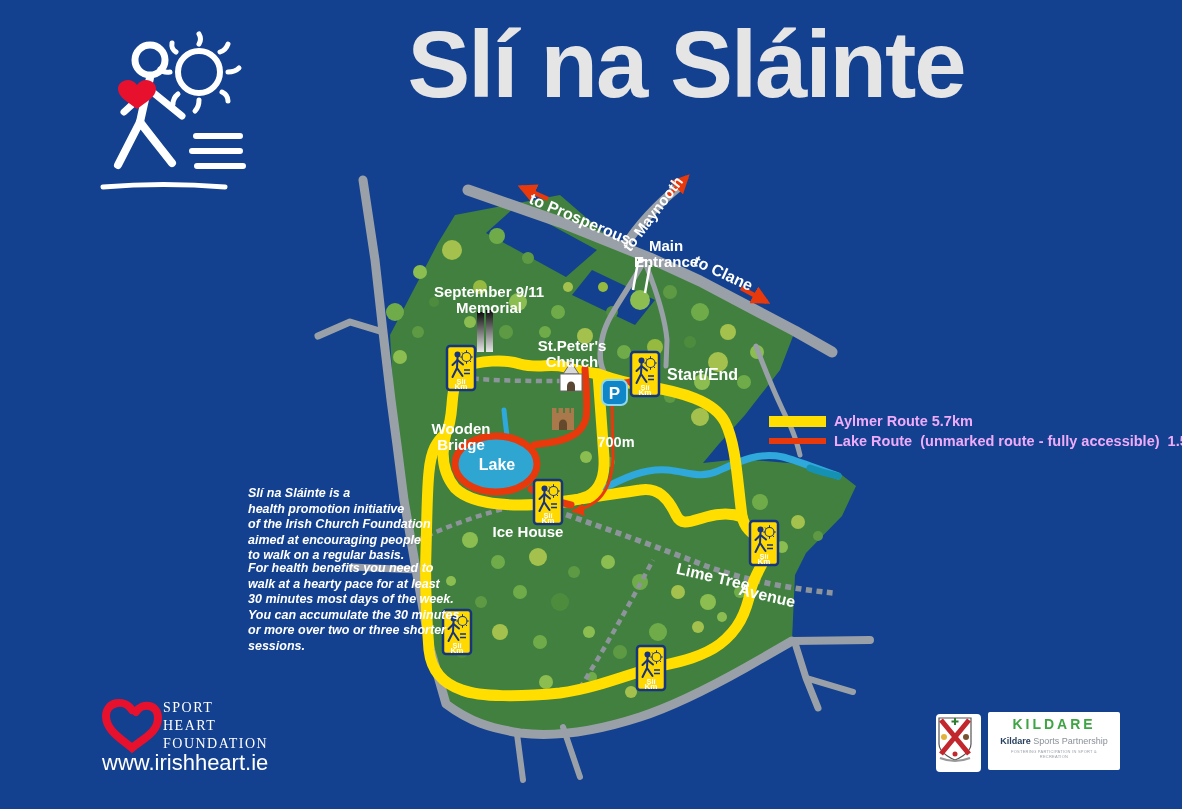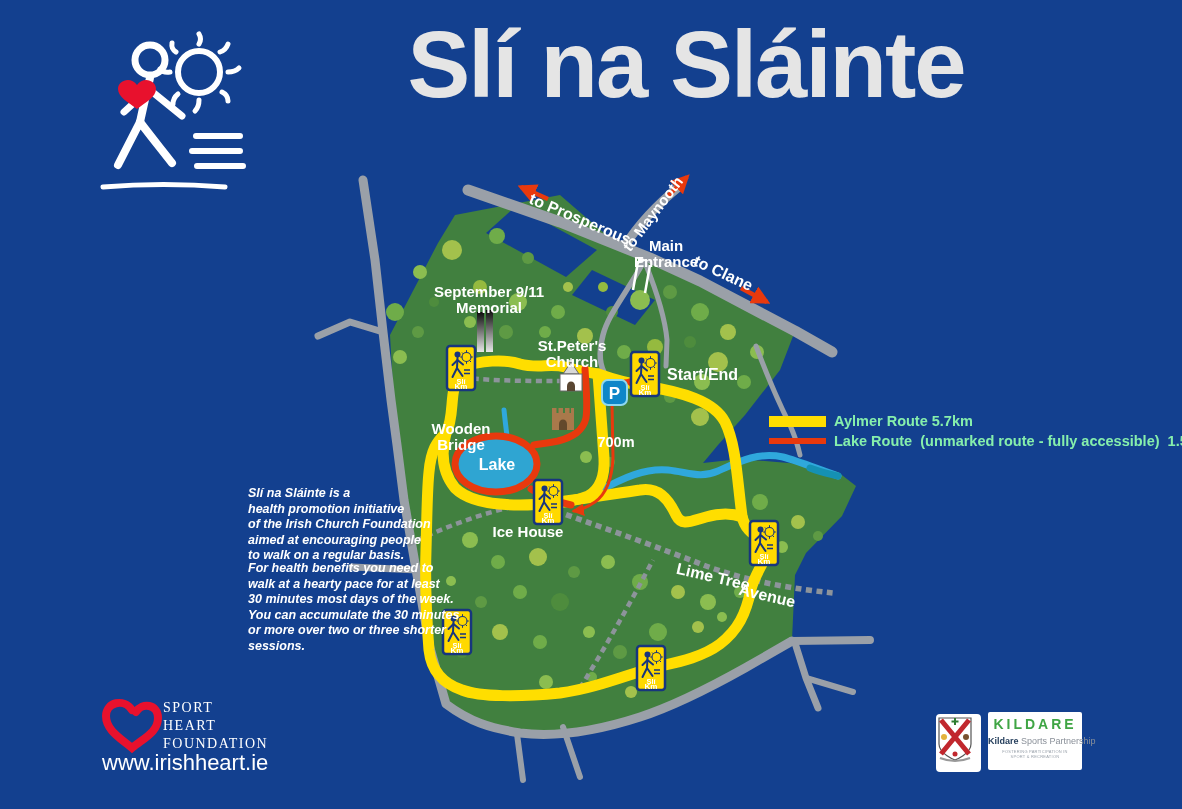--- a/index.html
+++ b/index.html
@@ -14,27 +14,27 @@
       font-weight:700;white-space:nowrap;}
   .info-block{position:absolute;color:#ffffff;font-size:12.5px;line-height:15.5px;font-weight:700;}
   .info-1{left:248px;top:486px;}
   .info-2{left:248px;top:561px;}
   .info-block div{white-space:nowrap;font-style:italic;}
   .legend{position:absolute;left:769px;top:413px;}
   .legend-row{display:flex;align-items:center;margin-bottom:4px;}
   .swatch{width:57px;margin-right:8px;flex:0 0 auto;}
   .swatch-yellow{height:11px;background:#FFDE00;}
   .swatch-red{height:6px;background:#E8390D;}
-  .legend-label{color:#86efac;font-size:14.5px;font-weight:700;white-space:pre;text-align:center;}
+  .legend-label{color:#f0abfc;font-size:14.5px;font-weight:700;white-space:pre;text-align:center;}
   .footer-org{position:absolute;left:163px;top:699px;color:#fff;
       font-family:"Liberation Serif",serif;font-size:14px;letter-spacing:1.5px;line-height:18px;}
   .footer-url{position:absolute;left:102px;top:750px;color:#fff;font-size:22px;font-weight:400;}
   .partner-crest{position:absolute;left:936px;top:714px;width:45px;height:58px;background:#fff;
       border-radius:4px;display:flex;align-items:center;justify-content:center;}
-  .partner-ksp{position:absolute;left:988px;top:712px;width:94px;height:58px;background:#fff;
+  .partner-ksp{position:absolute;left:988px;top:712px;width:132px;height:58px;background:#fff;
       border-radius:2px;text-align:center;padding-top:4px;}
   .ksp-wordmark{color:#3FA544;font-size:14px;font-weight:700;letter-spacing:3px;line-height:16px;}
   .ksp-name{font-size:9px;color:#8A9099;margin-top:4px;white-space:nowrap;}
   .ksp-name b{color:#27405E;}
   .ksp-tagline{font-size:5px;color:#9AA2AB;margin-top:2px;transform:scale(0.8);letter-spacing:0.3px;}
 </style>
 </head>
 <body>
 
 <div class="poster">

